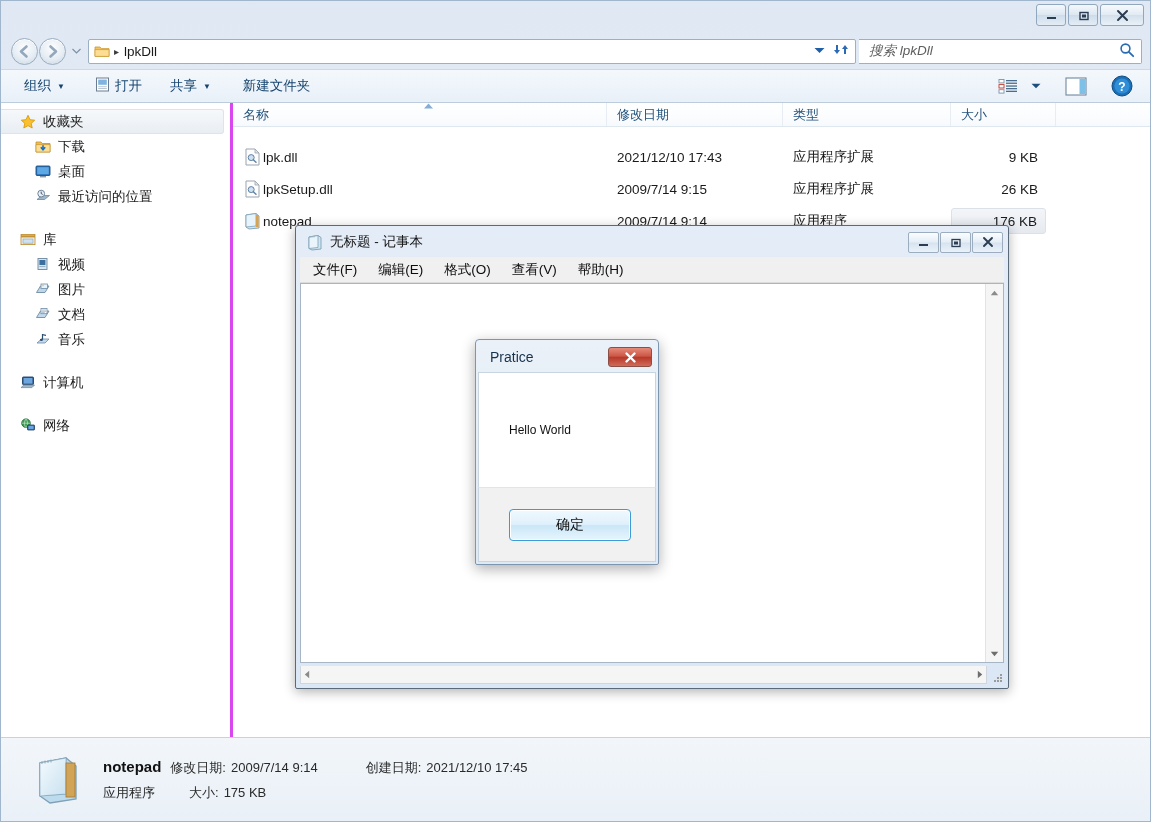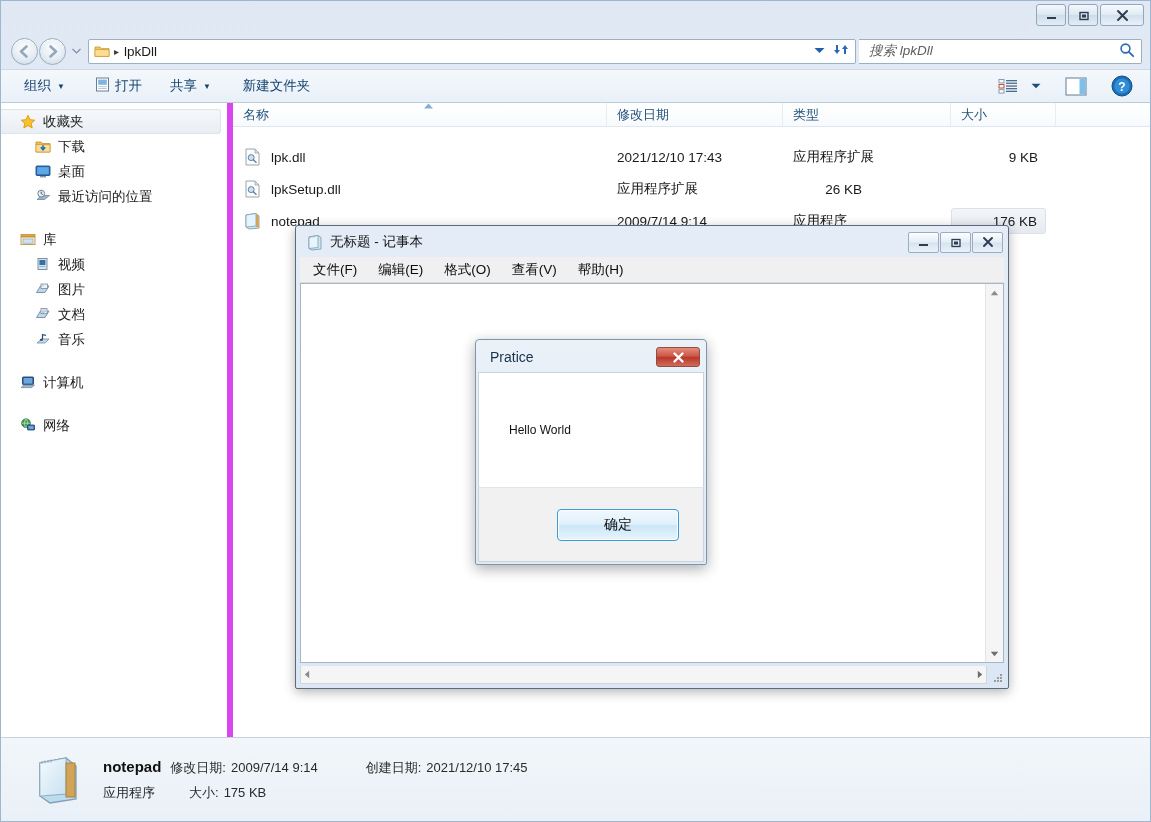--- a/index.html
+++ b/index.html
@@ -92,21 +92,21 @@
   .tbspacer { flex:1 1 auto; }
   .tbright { display:flex; align-items:center; gap:2px; padding-right:4px; }
   .tbicon { width:32px; height:26px; display:flex; align-items:center; justify-content:center; }
 
   
   .bodysplit { flex:1 1 auto; display:flex; min-height:0; background:#ffffff; }
 
   
   .navpane {
     width:232px; flex:0 0 232px; background:#ffffff;
-    border-right:6px solid #d946ef;
+    border-right:3px solid #d946ef;
     padding-top:6px; overflow:hidden;
   }
   .navgroup { margin-bottom:18px; }
   .navitem {
     height:25px; display:flex; align-items:center; gap:7px;
     padding-left:18px; font-size:13.5px; color:#1a1a1a;
   }
   .navitem.child { padding-left:33px; }
   .navitem.selected {
     background:linear-gradient(180deg,#f6f8fa 0%,#e9eef4 100%);
@@ -135,21 +135,21 @@
   }
   .col.c-name { width:374px; flex:0 0 374px; }
   .col.c-date { width:176px; flex:0 0 176px; }
   .col.c-type { width:168px; flex:0 0 168px; }
   .col.c-size { width:105px; flex:0 0 105px; }
   .col.c-pad  { flex:1 1 auto; border-right:none; }
 
   .rows { flex:1 1 auto; position:relative; }
   .frow { height:32px; display:flex; align-items:center; }
   .cell { display:flex; align-items:center; font-size:13.5px; color:#1a1a1a; height:100%; }
-  .cell.c-name { width:374px; flex:0 0 374px; padding-left:10px; gap:9px; }
+  .cell.c-name { width:374px; flex:0 0 374px; padding-left:10px; gap:1px; }
   .cell.c-date { width:176px; flex:0 0 176px; padding-left:10px; }
   .cell.c-type { width:168px; flex:0 0 168px; padding-left:10px; }
   .cell.c-size { width:105px; flex:0 0 105px; padding-right:18px; justify-content:flex-end; }
   .fileicon { width:19px; height:19px; flex:0 0 19px; display:flex; align-items:center; justify-content:center; }
   .selbox {
     background:linear-gradient(180deg,#f3f5f8 0%,#e6eaf0 100%);
     border:1px solid #dbe1e8; border-radius:3px;
     height:26px; display:flex; align-items:center; justify-content:flex-end;
     padding-right:8px; margin-right:10px; width:96px;
   }
@@ -211,21 +211,21 @@
   .np-sb-arrow { width:17px; height:17px; display:flex; align-items:center; justify-content:center; color:#6d6d6d; }
   .np-bottom { height:18px; flex:0 0 18px; display:flex; margin:0 3px 3px 3px; }
   .np-hscroll {
     flex:1 1 auto; background:#f5f5f5; border:1px solid #cfd6dd; border-top:none;
     display:flex; align-items:center; justify-content:space-between;
   }
   .np-grip { width:17px; flex:0 0 17px; display:flex; align-items:flex-end; justify-content:flex-end; }
 
   
   #msgbox {
-    position:absolute; left:475px; top:339px; width:232px; height:226px;
+    position:absolute; left:475px; top:339px; width:184px; height:226px;
     background:linear-gradient(180deg,#eaf1f8 0%,#dfe9f4 100%);
     border:1px solid #7c96af;
     border-radius:4px 4px 2px 2px;
     box-shadow:0 4px 14px rgba(0,0,0,0.32);
     padding:2px;
     display:flex; flex-direction:column;
   }
   .mb-title { height:30px; flex:0 0 30px; display:flex; align-items:center; padding:0 4px 0 12px; }
   .mb-titletext { flex:1 1 auto; font-size:14px; color:#17324d; }
   .mb-close {
@@ -567,20 +567,21 @@
             <span class="fileicon">
               <svg width="17" height="18" viewBox="0 0 17 18">
                 <path d="M2 1 L11 1 L15 5 L15 17 L2 17 Z" fill="#fdfdfd" stroke="#9aa5b0" stroke-width="1"></path>
                 <path d="M11 1 L11 5 L15 5 Z" fill="#dfe5ea" stroke="#9aa5b0" stroke-width="0.8"></path>
                 <circle cx="7.2" cy="9.6" r="3" fill="#cfe0ef" stroke="#5f82a3" stroke-width="1"></circle>
                 <path d="M9.3 11.7 L12 14.3" stroke="#5f82a3" stroke-width="1.4" stroke-linecap="round"></path>
               </svg>
             </span>
             <span>lpkSetup.dll</span>
           </div>
+          <div class="cell c-date">2009/7/14 9:15</div>
           <div class="cell c-type">应用程序扩展</div>
           <div class="cell c-size">26 KB</div>
         </div>
 
         <div class="frow selected">
           <div class="cell c-name">
             <span class="fileicon">
               <svg width="19" height="18" viewBox="0 0 19 18">
                 <path d="M3 3 L13 1.5 L16 4 L16 16 L6 17 L3 15 Z" fill="#cfe6f2" stroke="#7e9fb5" stroke-width="0.9"></path>
                 <path d="M3 3 L13 1.5 L13 14 L3 15 Z" fill="#e8f4fb" stroke="#7e9fb5" stroke-width="0.8"></path>

